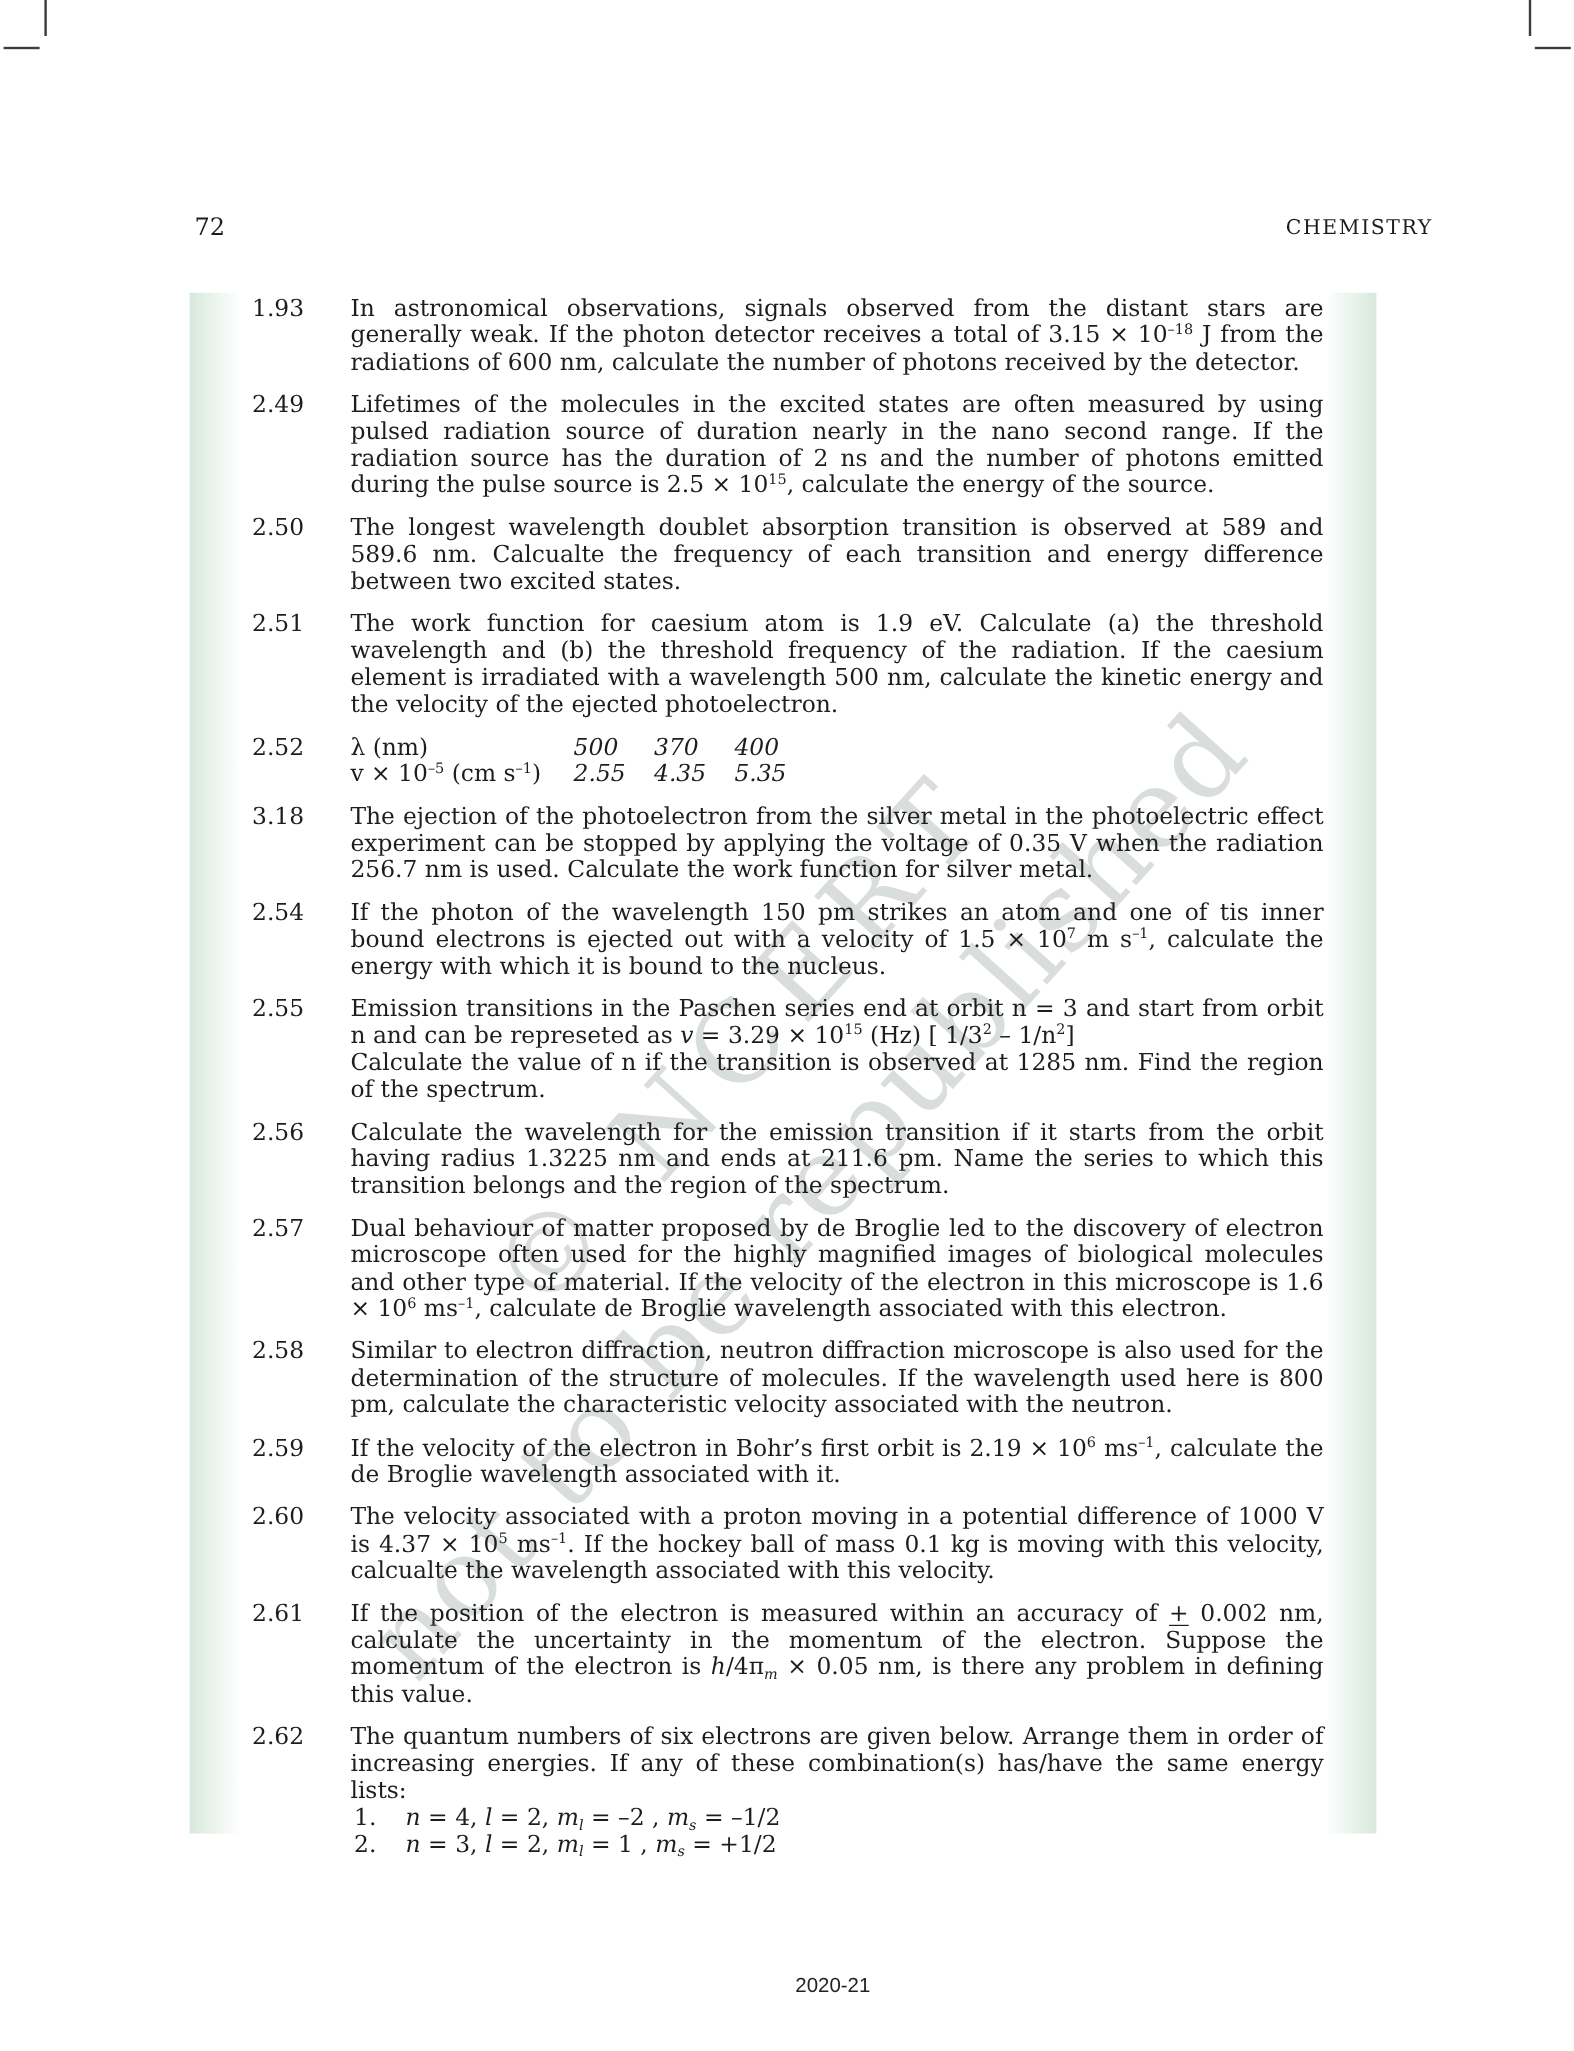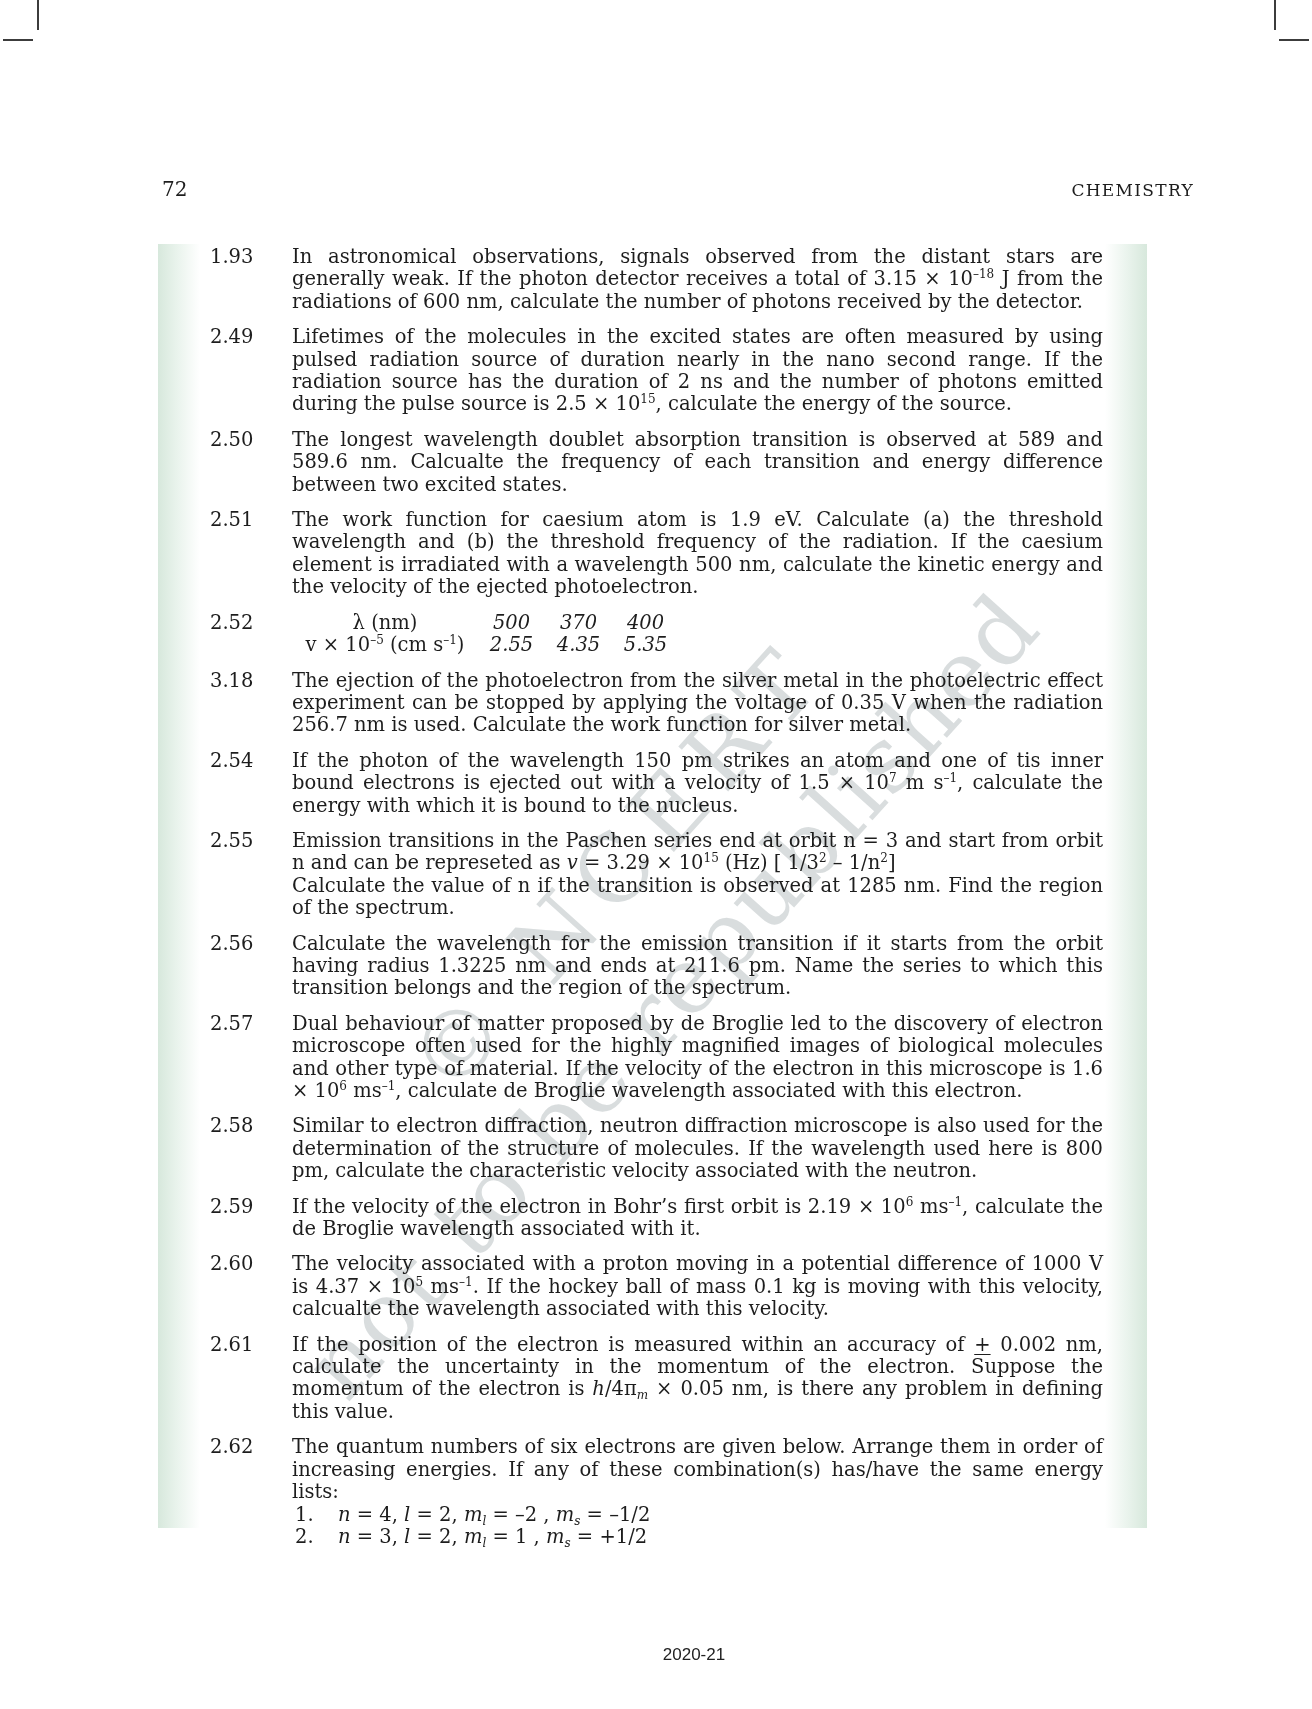--- a/index.html
+++ b/index.html
@@ -34,21 +34,21 @@
   .strip-right { left:1105px; background:linear-gradient(to left, #d7e8dc 0%, #e9f3ec 45%, #ffffff 100%); }
 
   
   .problems { position:absolute; left:210px; top:246px; width:895px; z-index:3; }
   .problem { display:flex; align-items:flex-start; margin-bottom:13px;
              font-size:19.5px; line-height:22.4px; }
   .pnum { flex:0 0 82px; width:82px; }
   .pbody { flex:0 0 811px; width:811px; }
   .para { margin:0; text-align:justify; }
   .ptable { margin:0; }
-  .trow { display:flex;text-align:center; }
+  .trow { display:flex; }
   .tlabel { flex:none; width:186px; }
   .tval { flex:none; width:67px;font-style:italic; }
   .litem { display:flex; }
   .lmarker { flex:none; width:46px; padding-left:3px; box-sizing:border-box; }
   .ltext { flex:1; }
 
   sup { font-size:12px; line-height:0; position:relative; top:-7px; vertical-align:baseline; }
   sub { font-size:12px; line-height:0; position:relative; top:4px; vertical-align:baseline; font-style:italic; }
   i { font-style:italic; }
   .uline { text-decoration:underline; text-underline-offset:3px; }

